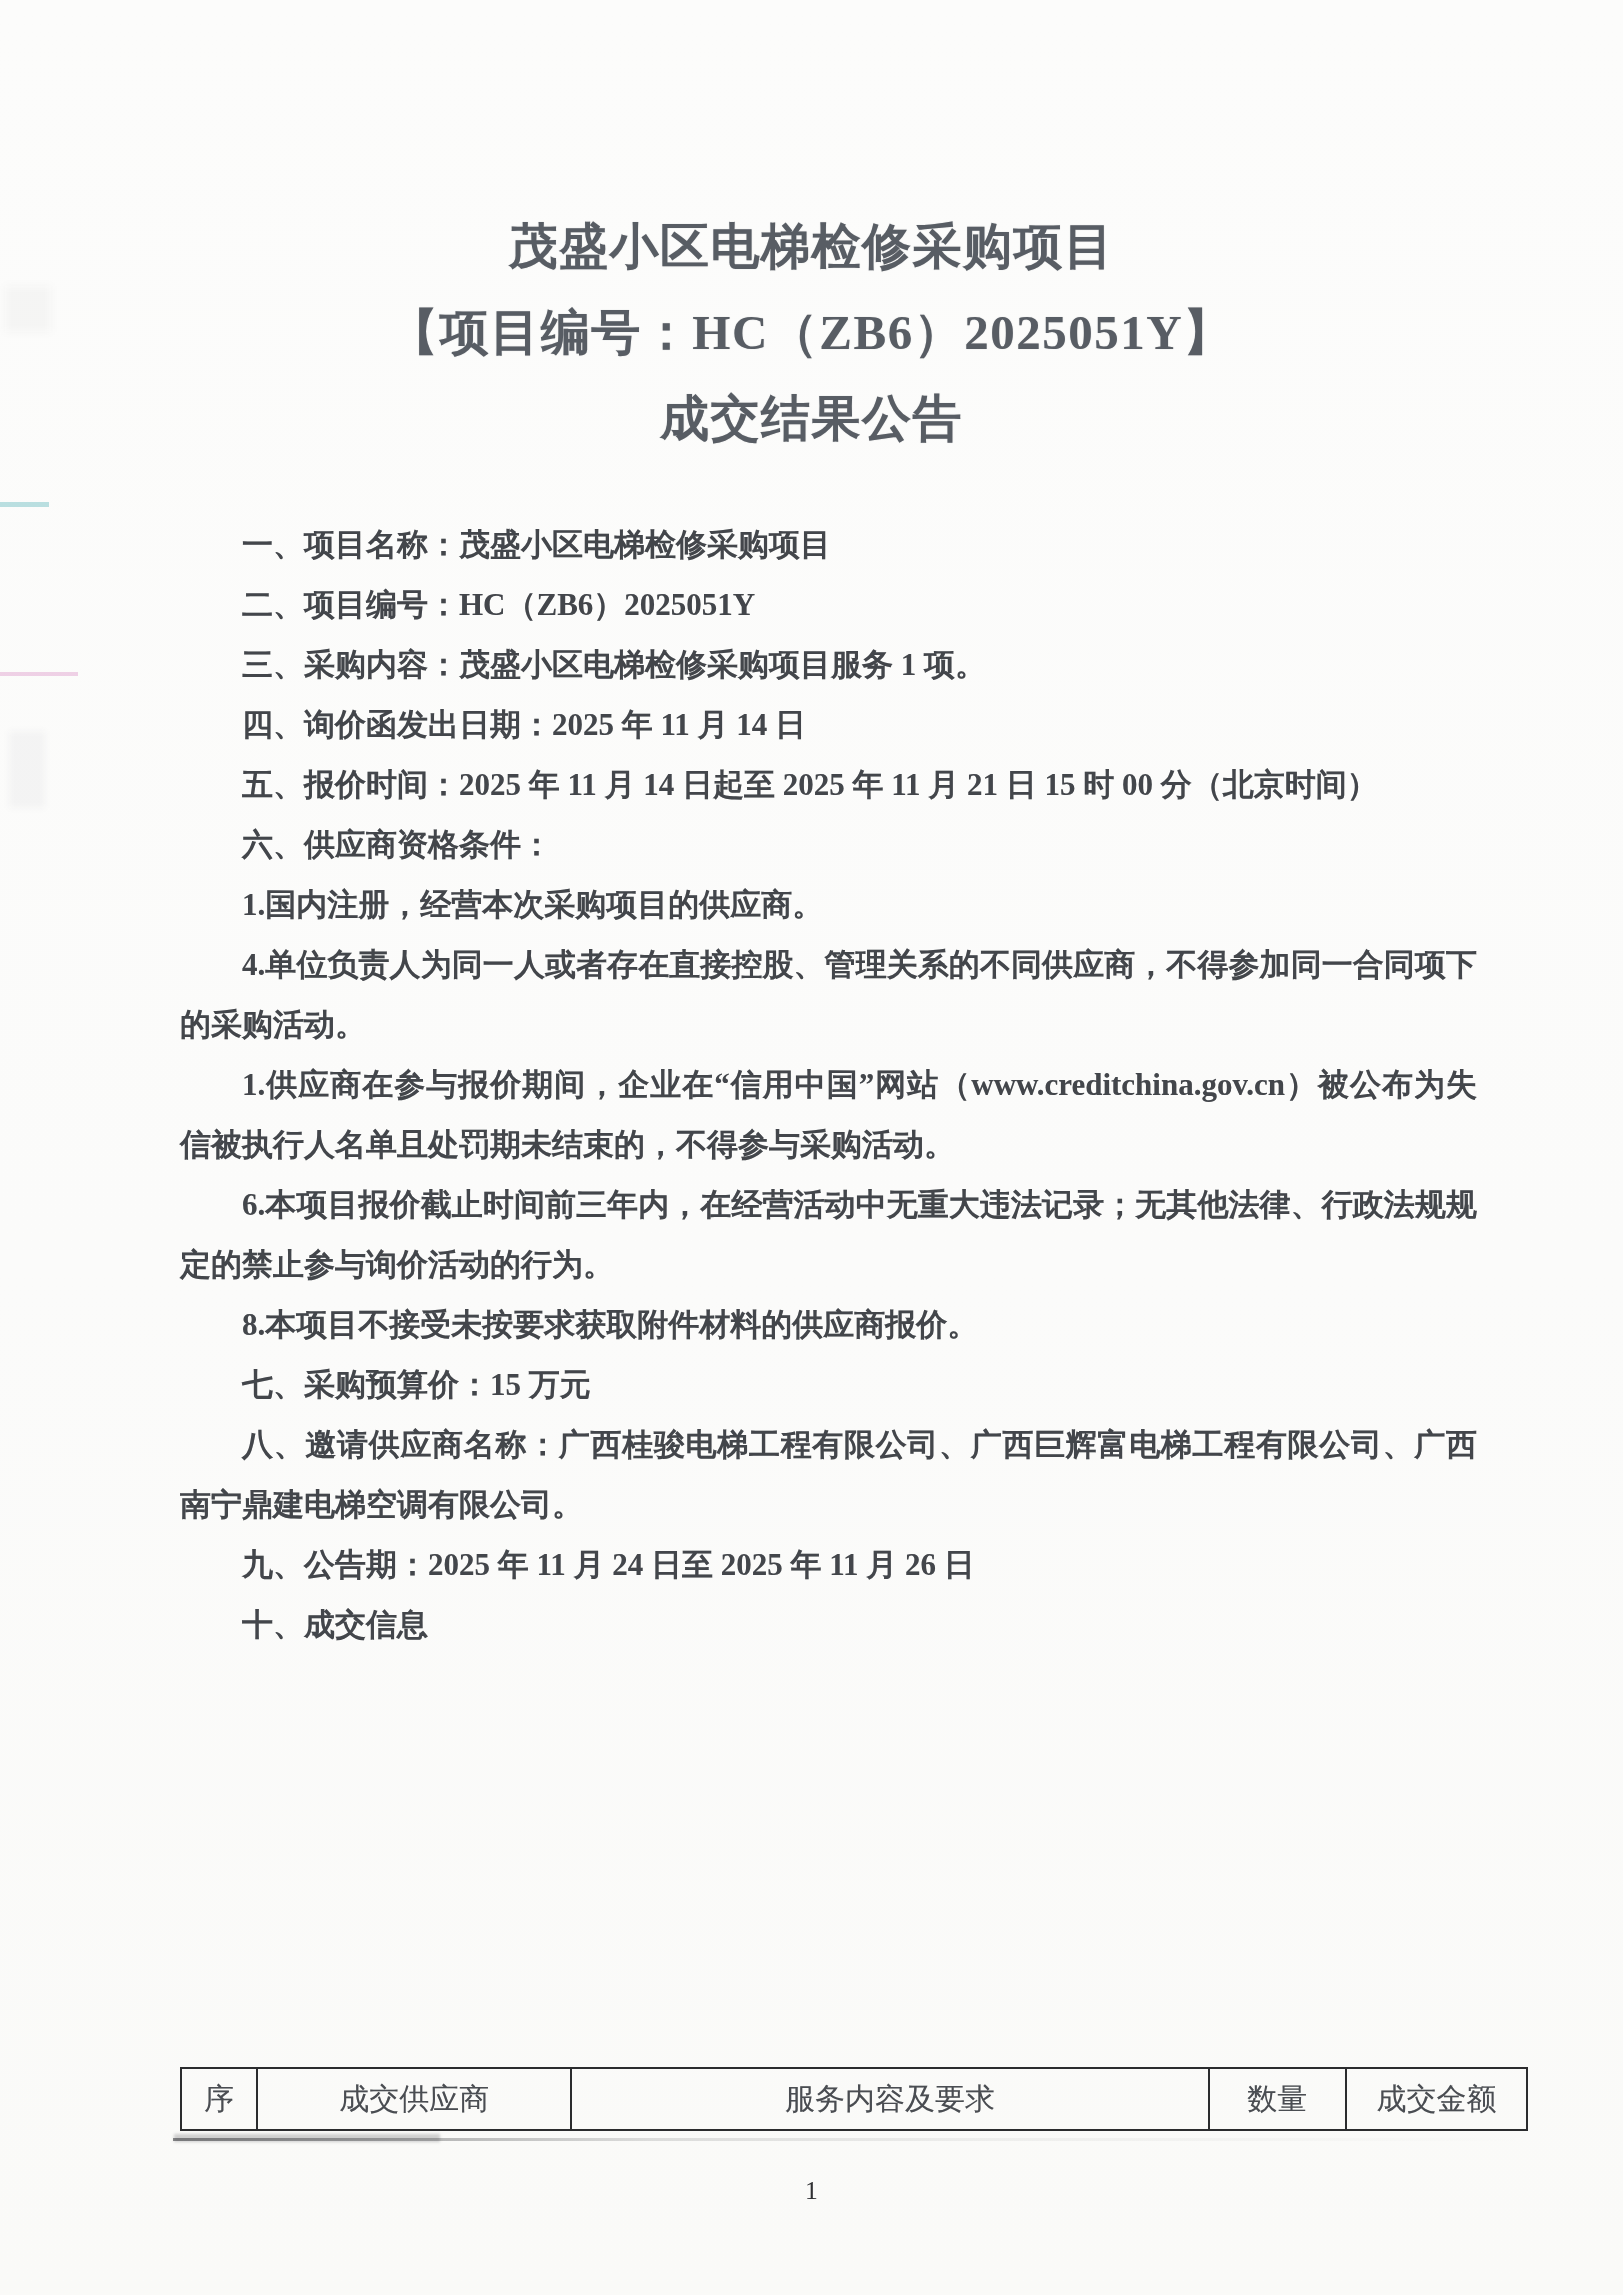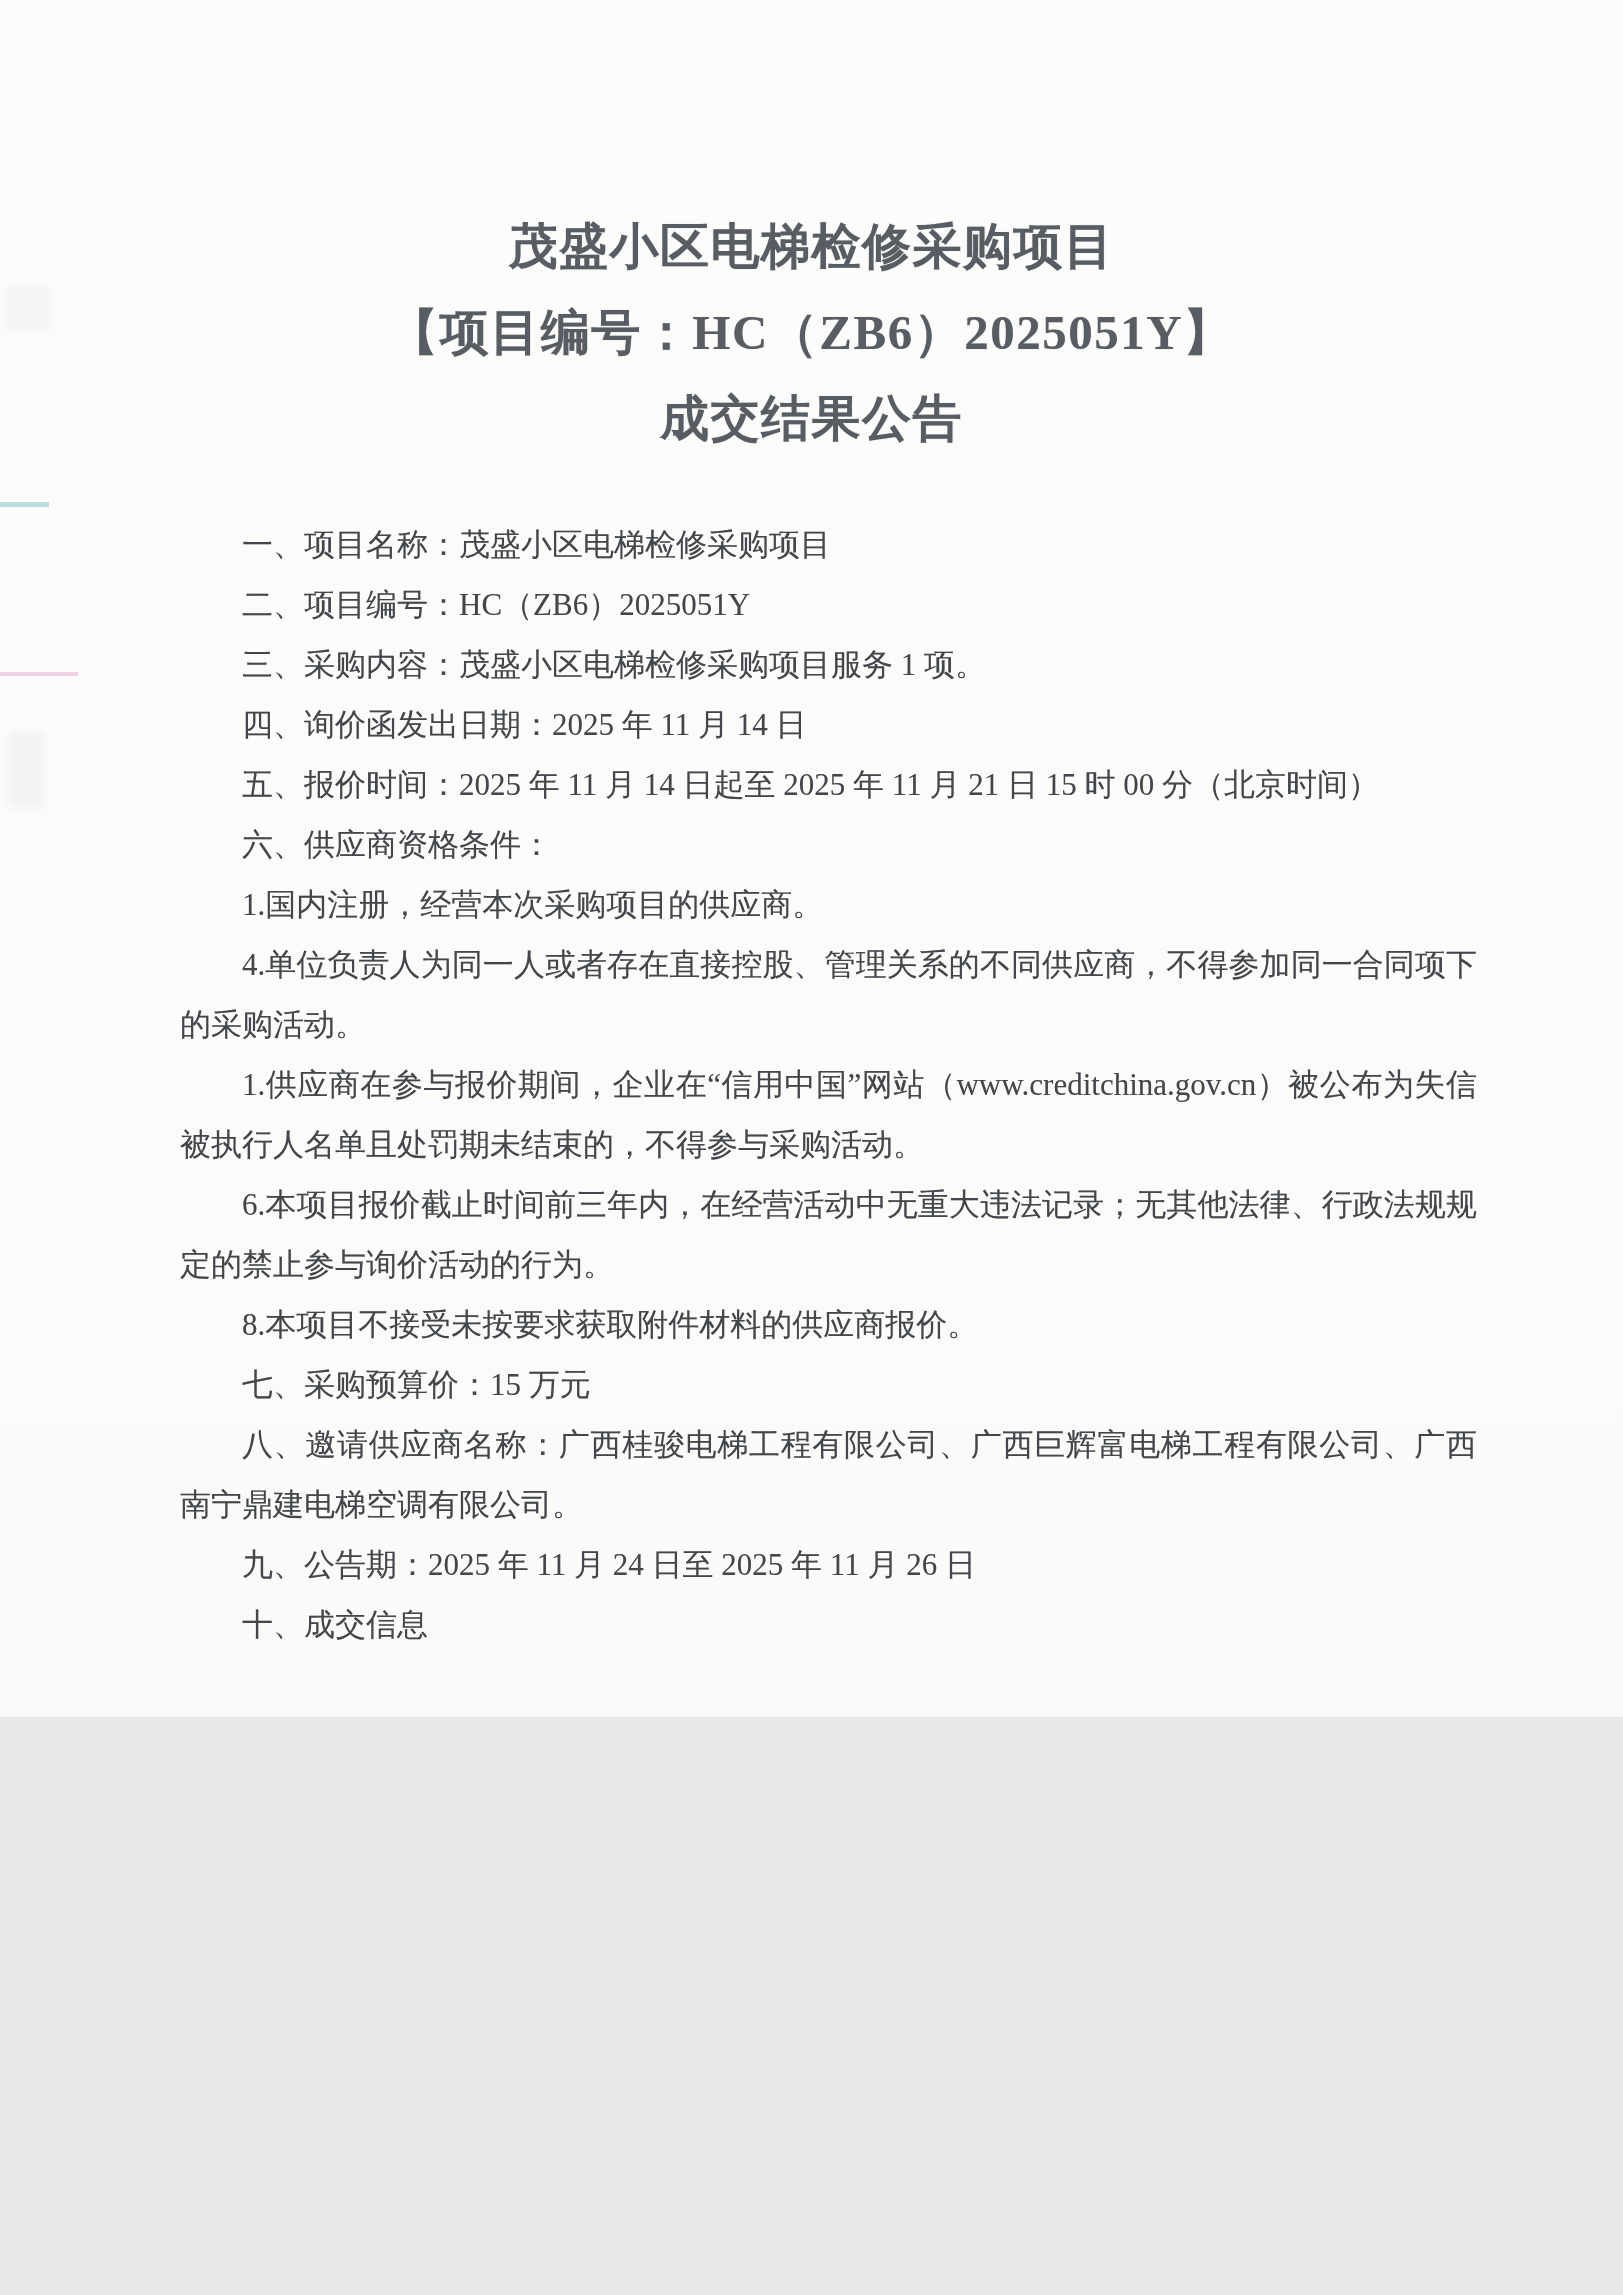--- a/index.html
+++ b/index.html
@@ -1,20 +1,20 @@
 <!DOCTYPE html>
 <html style="font-size:8.2px"><head>
 <meta charset="utf-8">
 <style>
   html, body { margin: 0; padding: 0; background: #e8e8e8; }
 
   .page {
     position: relative;
     width: 1623px;
-    height: 1717px;
+    height: 2295px;
     margin: 0 auto;
     background: linear-gradient(180deg, #fcfcfb 0%, #fbfbfa 55%, #fafaf8 100%);
     overflow: hidden;
     font-family: "Liberation Serif", "DejaVu Serif", serif;
     color: #3f4247;
   }
 
   
   .title-block {
     position: absolute;
@@ -37,20 +37,21 @@
   .body-text {
     position: absolute;
     left: 180px;
     top: 515px;
     width: 1297px;
     font-size: 31px;
     line-height: 60px;
     text-align: justify;
     color: #43464b;
     text-shadow: 0 0 0.5px rgba(60,63,68,0.25);
+    font-weight: bold;
   }
   .body-text p {
     margin: 0;
     text-indent: 2em;
   }
 
   
   .award-table {
     position: absolute;
     left: 180px;

